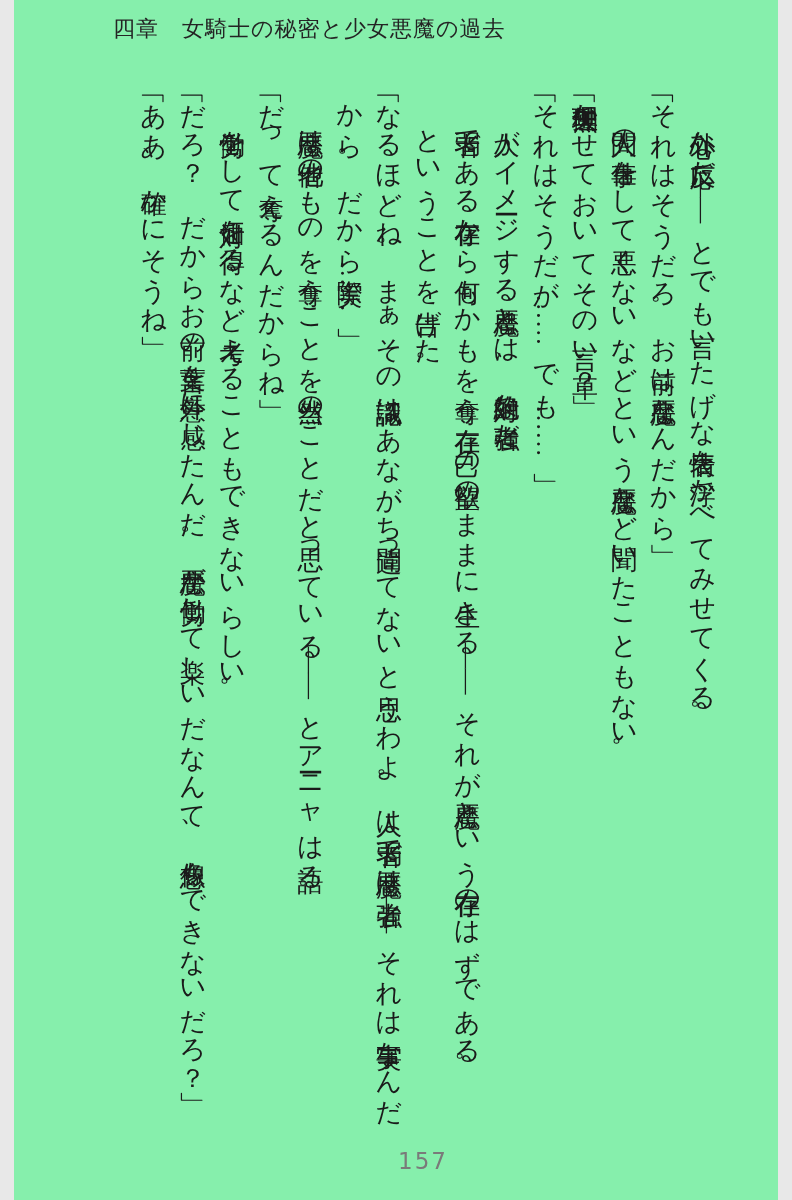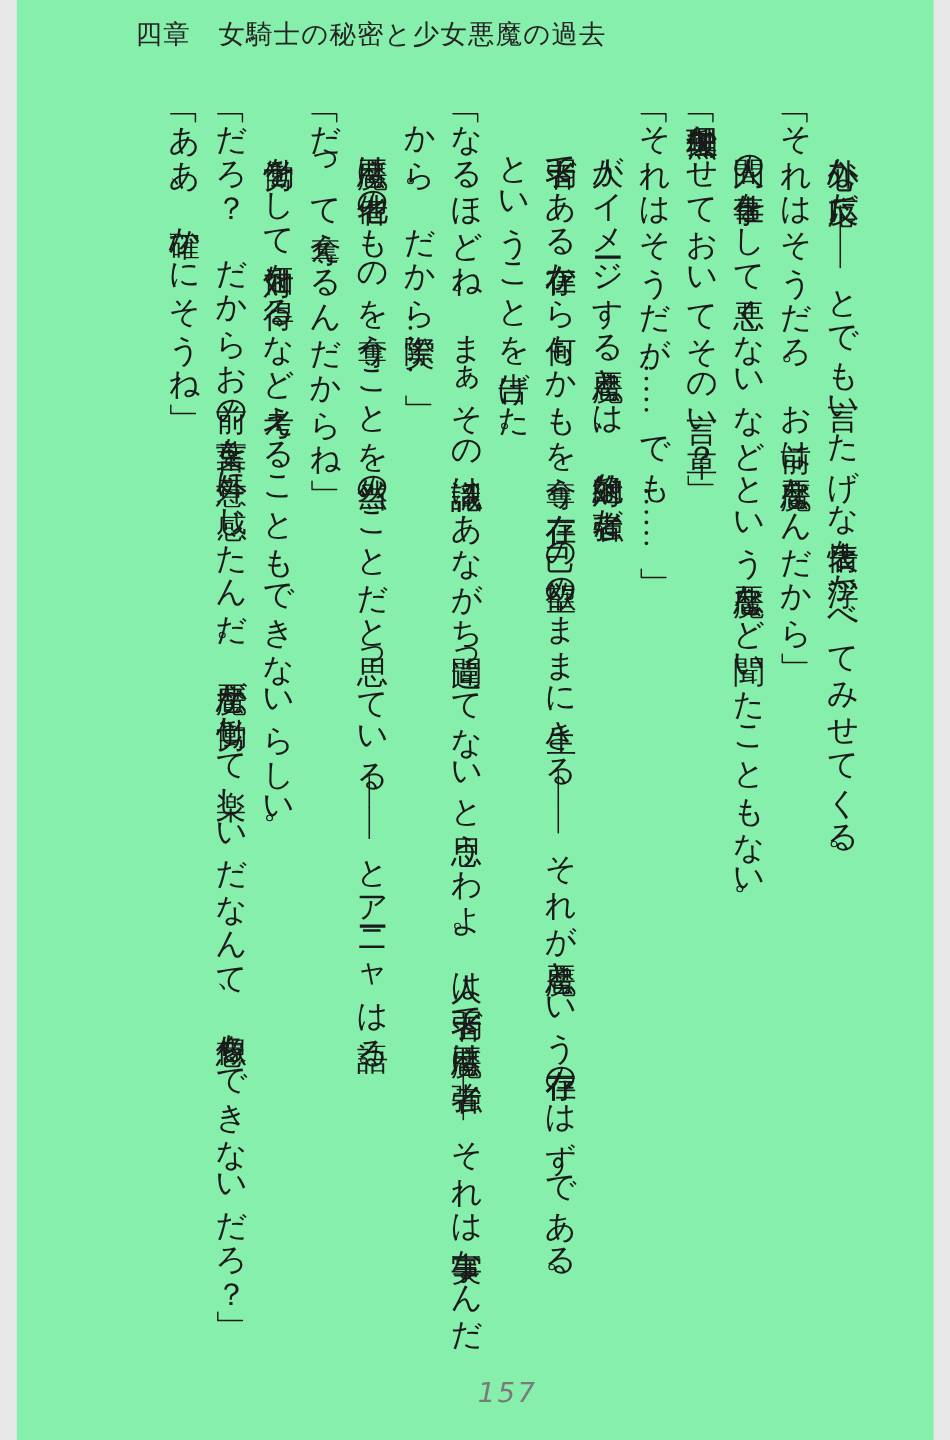--- a/index.html
+++ b/index.html
@@ -41,21 +41,20 @@
     text-indent:1em;
   }
   .page-number{
     position:absolute;
     left:50%;top:1148px;
     transform:translateX(-50%) translateX(27px);
     font-family:"DejaVu Sans","Liberation Sans",sans-serif;
     font-size:23px;
     letter-spacing:2px;
     color:#7a7a7a;
-    font-style:italic;
   }
 </style>
 </head>
 <body>
 
 <div class="page">
 
   <div class="chapter-header">四章　女騎士の秘密と少女悪魔の過去</div>
 
   <div class="body-text">

